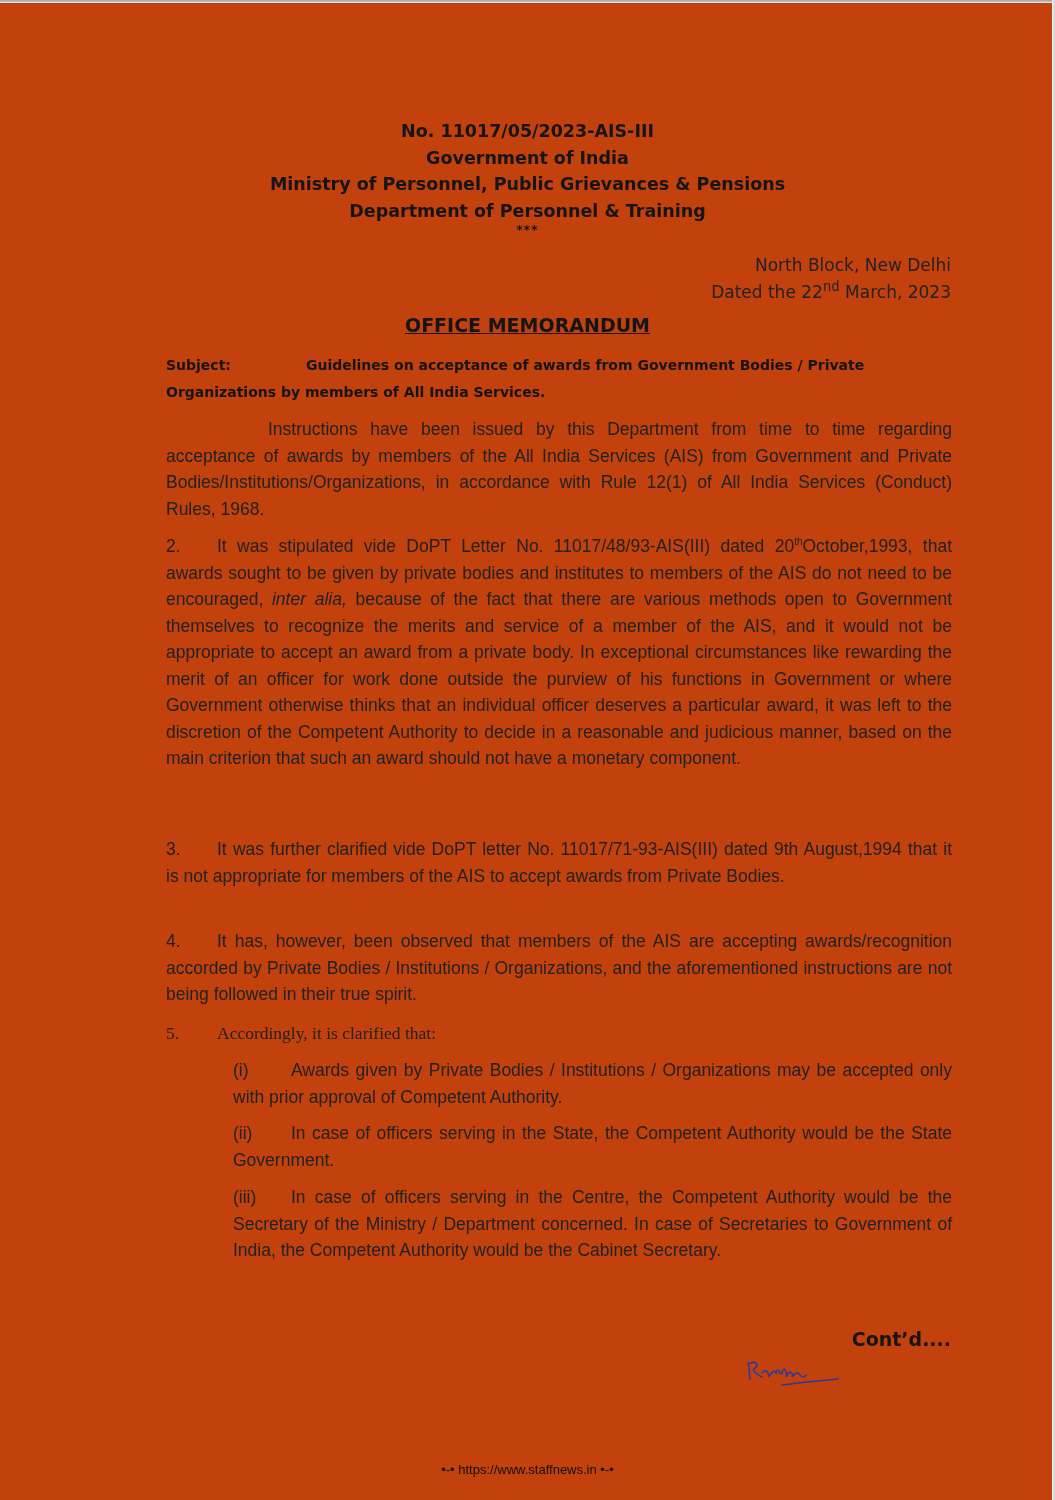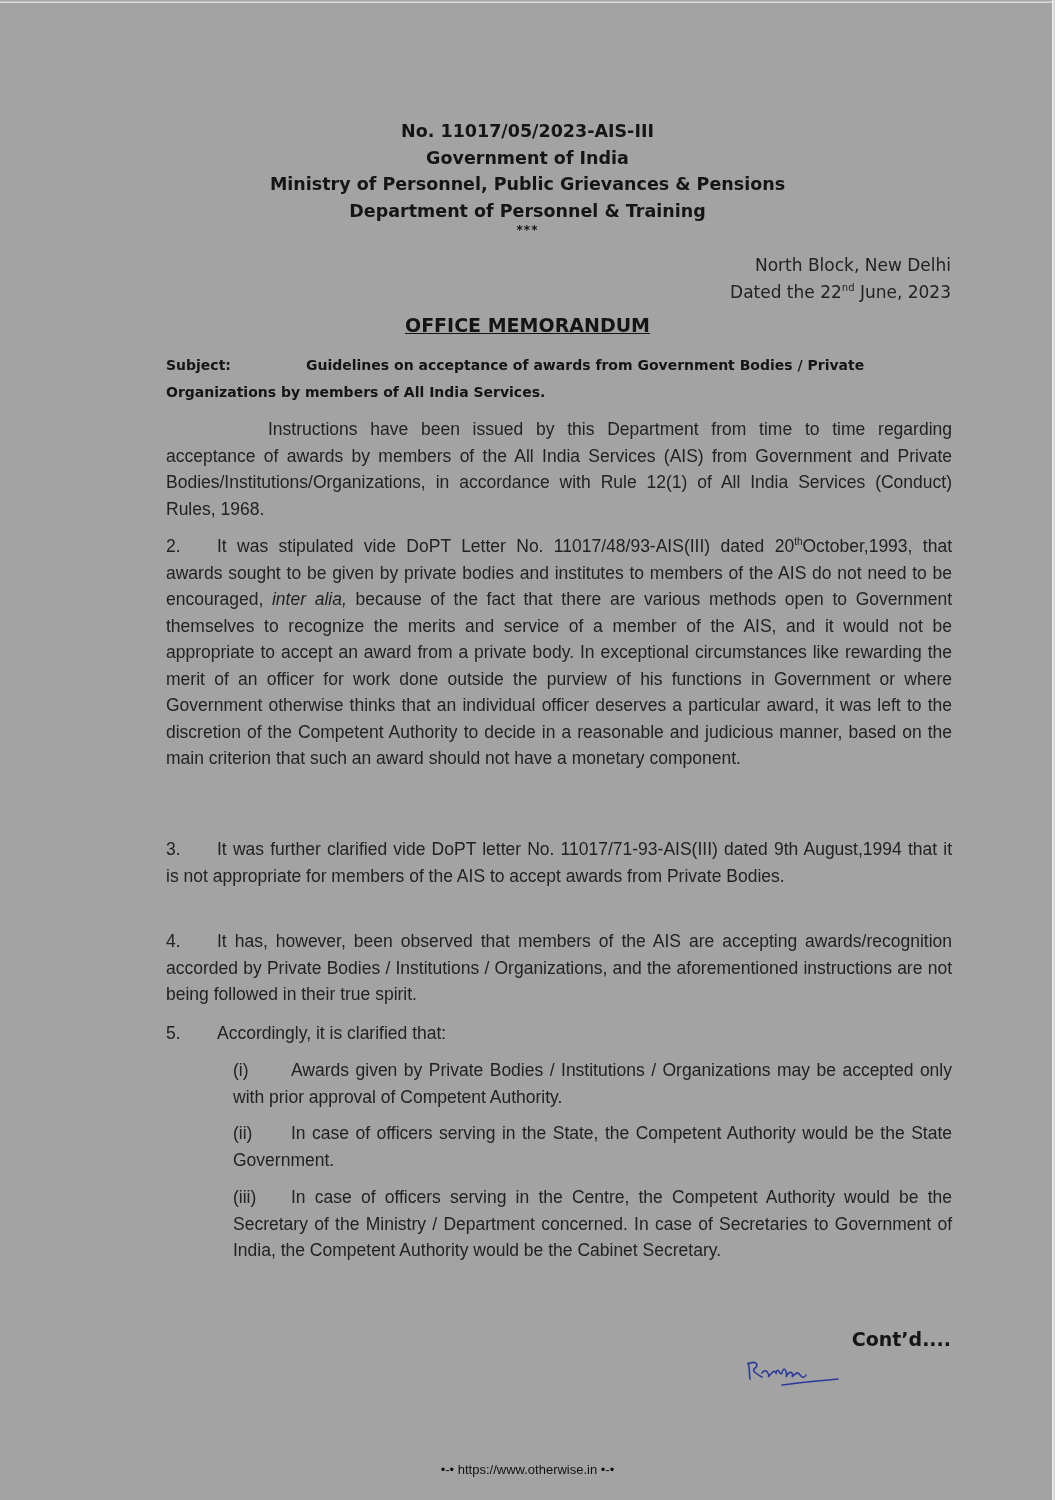--- a/index.html
+++ b/index.html
@@ -1,25 +1,25 @@
 <!DOCTYPE html>
 <html><head>
 <meta charset="utf-8">
 <style>
   html, body { margin:0; padding:0; }
   body { width:1055px; height:1500px; background:#ffffff; position:relative; overflow:hidden;
          font-family:"DejaVu Sans", sans-serif; color:#1c1c1c; }
-  .page { position:absolute; left:0; top:0; width:1055px; height:1500px; background:#a3a3a3; }
+  .page { position:absolute; left:0; top:0; width:1055px; height:1500px; background:#c2410c; }
   .topedge { position:absolute; left:0; top:0; width:100%; height:3px; background:linear-gradient(#9a9a9a,#e8e8e8); }
   .rightedge { position:absolute; right:0; top:0; width:3px; height:100%; background:linear-gradient(90deg,#f2f2f2,#cfcfcf); }
   .head { position:absolute; left:0; width:1055px; text-align:center; font-weight:bold; font-size:17.5px; line-height:26.5px; color:#151515; }
   .head div { white-space:nowrap; }
   .stars { font-size:12px; line-height:12px; letter-spacing:1px; font-weight:bold; }
   .place { position:absolute; right:104px; top:252px; text-align:right; font-size:17px; line-height:26.5px; color:#222; }
-  .place sup { font-size:10px; line-height:0; }
+  .place sup { font-size:14px; line-height:0;font-family:Liberation Mono, monospace; }
   .om { position:absolute; left:0; width:1055px; top:314px; text-align:center; font-weight:bold; font-size:19px; text-decoration:underline; color:#151515; }
   .subject { position:absolute; left:166px; width:786px; top:352px; font-weight:bold; font-size:14px; line-height:26.5px; color:#151515; }
   .subject .sl { display:inline-block; width:140px; }
   .para { position:absolute; left:166px; width:786px; font-family:"Liberation Sans Narrow","Liberation Sans", sans-serif; font-size:17.5px; line-height:26.5px; text-align:justify; color:#222; font-stretch:condensed; }
   .para .num { display:inline-block; width:51px; }
   .para .indent { display:inline-block; width:51px; }
   .sub { left:233px; width:719px; }
   .sub .num { width:58px; }
   .contd { position:absolute; right:104px; top:1328px; font-weight:bold; font-size:19px; color:#151515; }
   .sig { position:absolute; left:742px; top:1355px; }
@@ -36,21 +36,21 @@
   <div class="head" style="top:118px;">
     <div>No. 11017/05/2023-AIS-III</div>
     <div>Government of India</div>
     <div>Ministry of Personnel, Public Grievances &amp; Pensions</div>
     <div>Department of Personnel &amp; Training</div>
     <div class="stars">***</div>
   </div>
 
   <div class="place">
     <div>North Block, New Delhi</div>
-    <div><span>Dated the 22</span><sup>nd</sup><span> June, 2023</span></div>
+    <div><span>Dated the 22</span><sup>nd</sup><span> March, 2023</span></div>
   </div>
 
   <div class="om">OFFICE MEMORANDUM</div>
 
   <div class="subject">
     <span class="sl">Subject:</span><span>Guidelines on acceptance of awards from Government Bodies / Private Organizations by members of All India Services.</span>
   </div>
 
   <div class="para" style="top:416px;">
     <span class="indent"></span><span class="indent"></span><span>Instructions have been issued by this Department from time to time regarding acceptance of awards by members of the All India Services (AIS) from Government and Private Bodies/Institutions/Organizations, in accordance with Rule 12(1) of All India Services (Conduct) Rules, 1968.</span>
@@ -61,21 +61,21 @@
   </div>
 
   <div class="para" style="top:836px;">
     <span class="num">3.</span><span>It was further clarified vide DoPT letter No. 11017/71-93-AIS(III) dated 9th August,1994 that it is not appropriate for members of the AIS to accept awards from Private Bodies.</span>
   </div>
 
   <div class="para" style="top:928px;">
     <span class="num">4.</span><span>It has, however, been observed that members of the AIS are accepting awards/recognition accorded by Private Bodies / Institutions / Organizations, and the aforementioned instructions are not being followed in their true spirit.</span>
   </div>
 
-  <div class="para" style="top:1020px;">
+  <div class="para" style="top:1020px;font-family:Liberation Serif, serif;">
     <span class="num">5.</span><span>Accordingly, it is clarified that:</span>
   </div>
 
   <div class="para sub" style="top:1057px;">
     <span class="num">(i)</span><span>Awards given by Private Bodies / Institutions / Organizations may be accepted only with prior approval of Competent Authority.</span>
   </div>
 
   <div class="para sub" style="top:1120px;">
     <span class="num">(ii)</span><span>In case of officers serving in the State, the Competent Authority would be the State Government.</span>
   </div>
@@ -86,14 +86,14 @@
 
   <div class="contd">Cont’d....</div>
 
   <div class="sig">
     <svg width="100" height="36" viewBox="0 0 100 36">
       <path d="M6 8 C 8 12, 7 20, 8 24 M6 9 C 14 5, 18 10, 12 14 C 10 16, 16 20, 20 22 M20 18 C 24 12, 28 20, 26 22 C 30 18, 32 14, 34 18 C 36 10, 38 22, 40 18 C 42 8, 46 20, 44 22 C 48 14, 52 18, 50 22 C 54 18, 56 16, 58 20 C 60 22, 62 24, 64 20" fill="none" stroke="#2b3a9a" stroke-width="1.6" stroke-linecap="round"></path>
       <path d="M40 30 C 55 28, 75 26, 96 24" fill="none" stroke="#2b3a9a" stroke-width="1.6" stroke-linecap="round"></path>
     </svg>
   </div>
 
-  <div class="footer">•-• https://www.otherwise.in •-•</div>
+  <div class="footer">•-• https://www.staffnews.in •-•</div>
 </div>
 
 </body></html>

